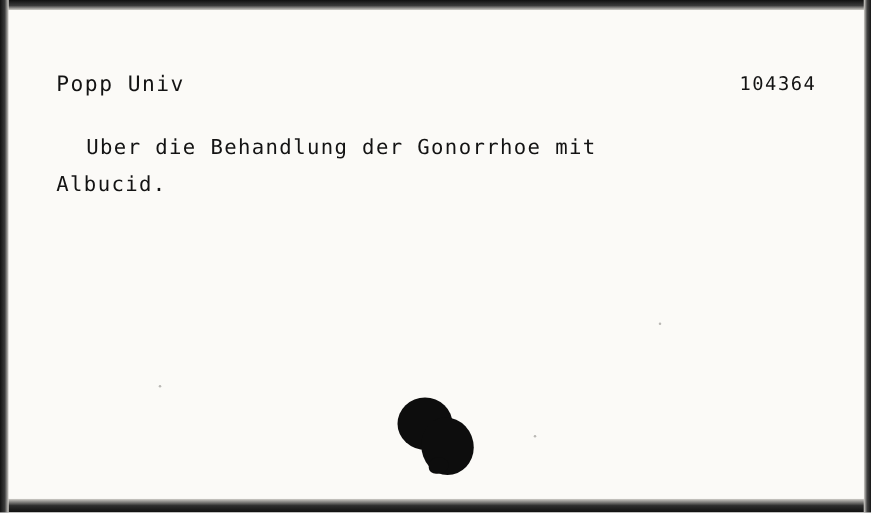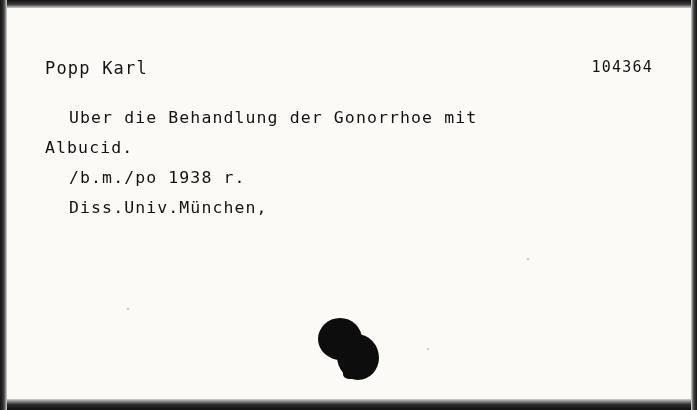--- a/index.html
+++ b/index.html
@@ -152,32 +152,30 @@
 <div class="card">
 
   <div class="edge-top"></div>
   <div class="edge-bottom"></div>
   <div class="edge-left"></div>
   <div class="edge-right"></div>
 
   <div class="paper">
     <div class="text-layer">
 
-      <div class="line author">Popp Karl</div>
+      <div class="line author">Popp Univ</div>
 
       <div class="line callnum">104364</div>
 
       <div class="line title1">Uber die Behandlung der Gonorrhoe mit</div>
 
       <div class="line title2">Albucid.</div>
 
-      <div class="line imprint">/b.m./po 1938 r.</div>
 
 
-      <div class="line note">Diss.Univ.München,</div>
 
       <div class="blot-main"></div>
       <div class="blot-lobe"></div>
       <div class="blot-tail"></div>
 
       <div class="speck" style="left:120px; top:300px; width:2px; height:2px;"></div>
       <div class="speck" style="left:520px; top:250px; width:2px; height:2px;"></div>
       <div class="speck" style="left:420px; top:340px; width:2px; height:2px;"></div>
     </div>
   </div>

